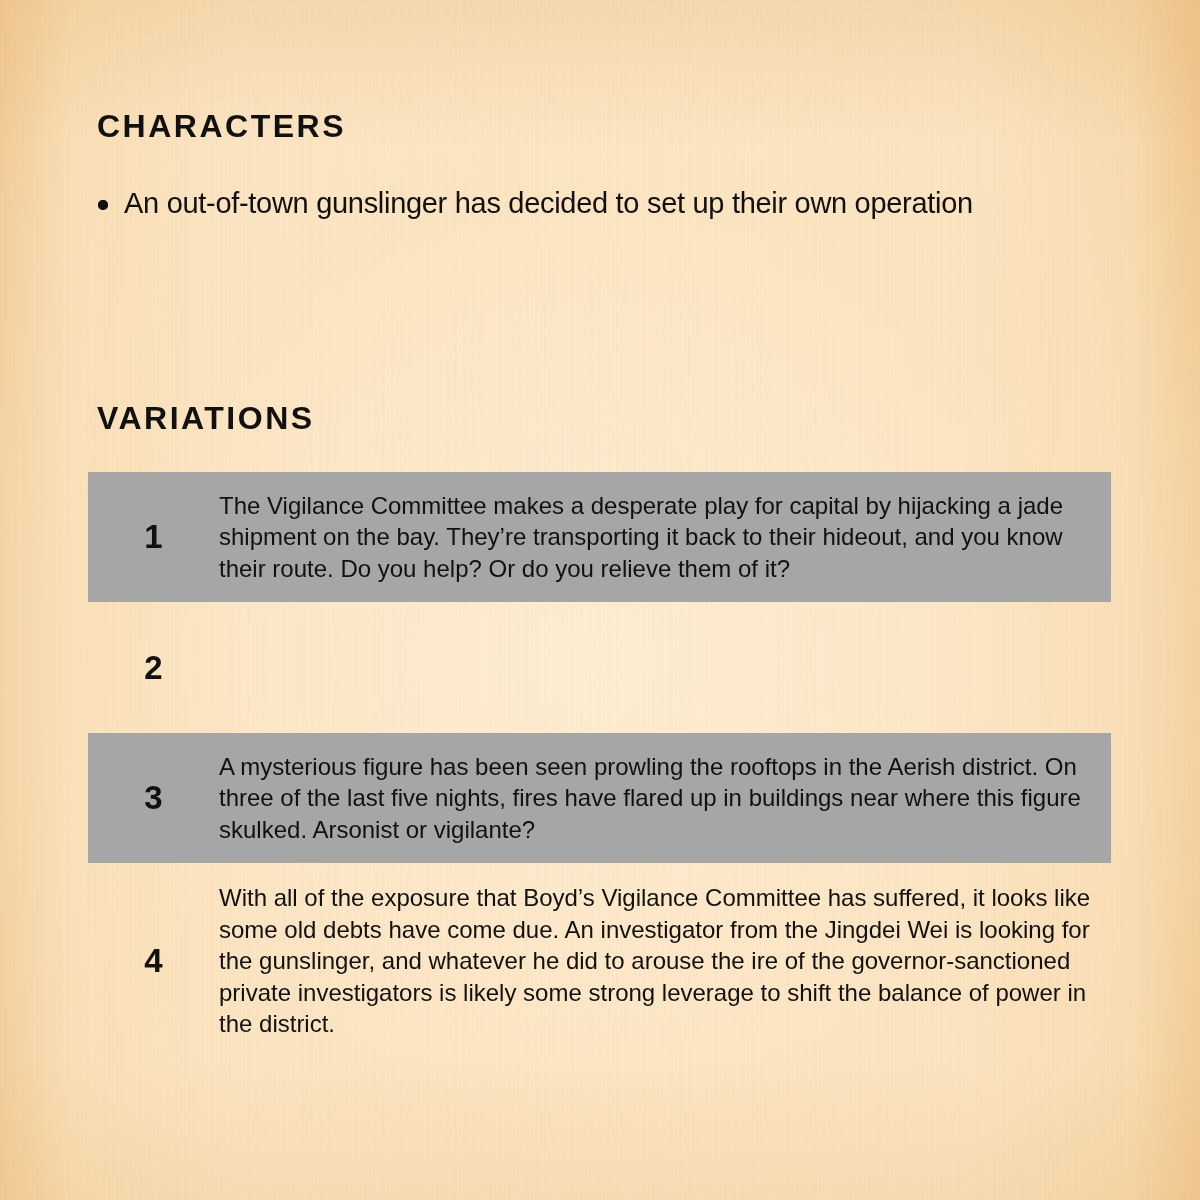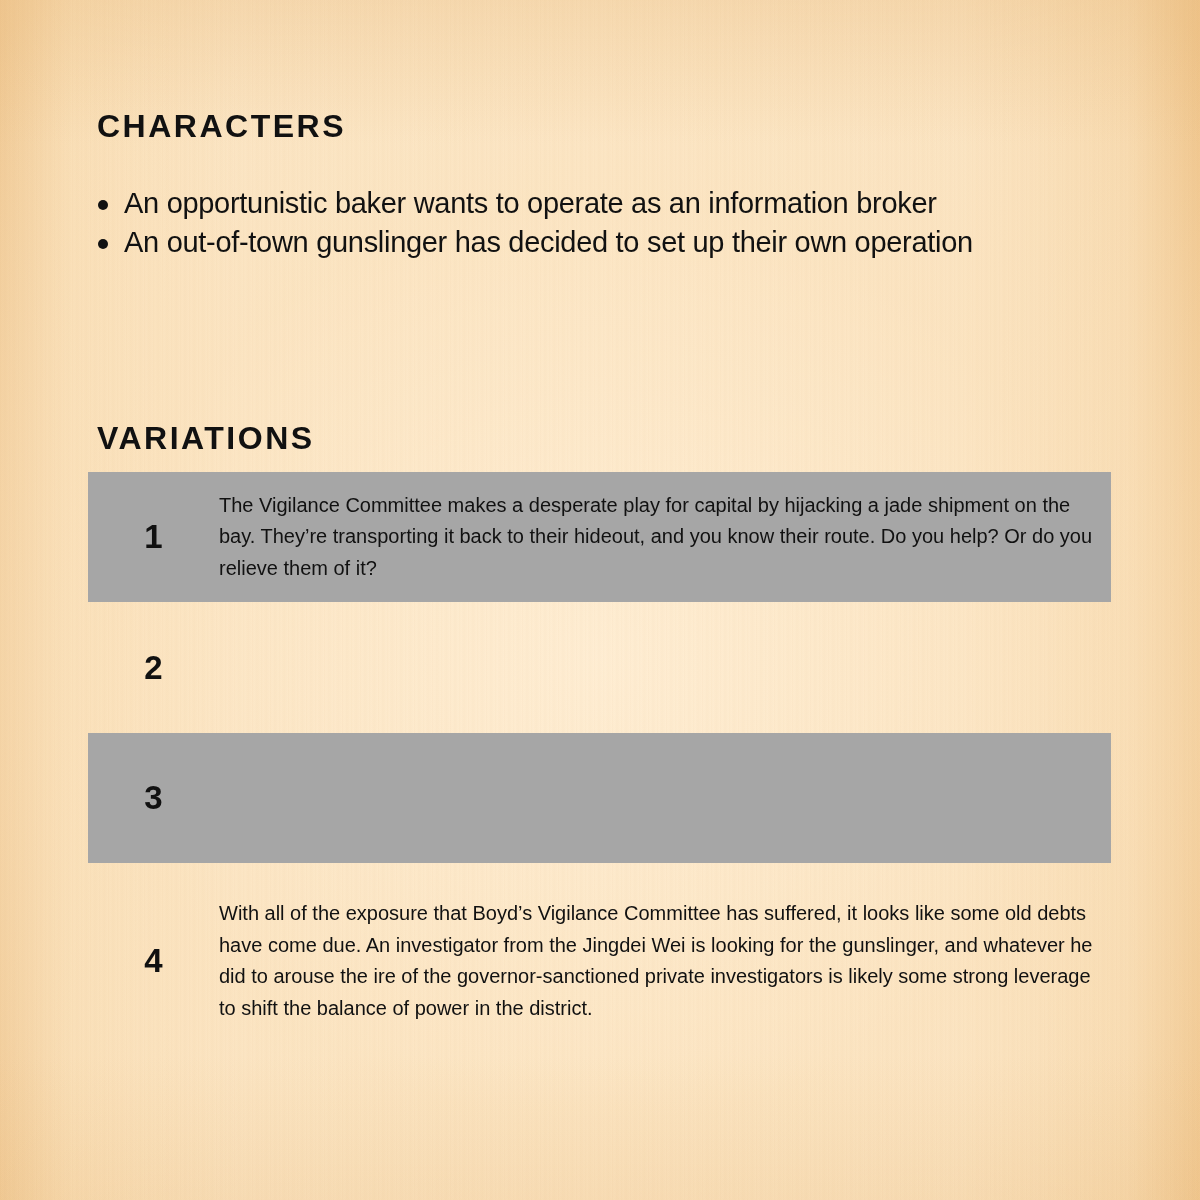--- a/index.html
+++ b/index.html
@@ -14,72 +14,72 @@
     position: absolute; inset: 0; pointer-events: none;
     background:
       repeating-linear-gradient(90deg, rgba(200,150,90,0.05) 0px, rgba(200,150,90,0) 2px, rgba(200,150,90,0.04) 5px, rgba(255,255,255,0) 9px),
       linear-gradient(180deg, rgba(235,190,130,0.35) 0%, rgba(235,190,130,0) 12%, rgba(235,190,130,0) 88%, rgba(235,190,130,0.25) 100%);
   }
   .heading {
     position: absolute; left: 97px; margin: 0;
     font-size: 32px; font-weight: bold; letter-spacing: 2.5px; color: #111;
   }
   #h-characters { top: 108px; }
-  #h-variations { top: 420px; }
+  #h-variations { top: 400px; }
   .bullets {
     position: absolute; left: 96px; top: 184px; width: 1000px;
     margin: 0; padding: 0; list-style: none;
     font-size: 29px; line-height: 39px; letter-spacing: -0.3px;
   }
   .bullets li { position: relative; padding-left: 28px; }
   .bullets li .dot {
     position: absolute; left: 2px; top: 16px; width: 10px; height: 10px;
     border-radius: 50%; background: #111;
   }
   .vtable {
     position: absolute; left: 88px; top: 472px; width: 1023px;
   }
   .vrow { display: flex; align-items: center; }
   .vrow.shaded { background: #a6a6a6; }
   .vnum {
     width: 131px; text-align: center; font-weight: bold; font-size: 33px;
     flex: none;
   }
   .vtext {
-    flex: 1; font-size: 20px; line-height: 31.5px; padding-right: 12px;
+    flex: 1; font-size: 24px; line-height: 31.5px; padding-right: 12px;
   }
 </style>
 </head>
 <body>
 
 <div class="grain"></div>
 
 <h2 id="h-characters" class="heading">CHARACTERS</h2>
 
 <ul class="bullets">
   <li>
     <span class="dot"></span>
-    <span>An opportunistic baker wants to operate as an information broker</span>
   </li>
   <li>
     <span class="dot"></span>
     <span>An out-of-town gunslinger has decided to set up their own operation</span>
   </li>
 </ul>
 
 <h2 id="h-variations" class="heading">VARIATIONS</h2>
 
 <div class="vtable">
   <div class="vrow shaded" style="height:130px;">
     <div class="vnum">1</div>
     <div class="vtext">The Vigilance Committee makes a desperate play for capital by hijacking a jade shipment on the bay. They’re transporting it back to their hideout, and you know their route. Do you help? Or do you relieve them of it?</div>
   </div>
   <div class="vrow" style="height:131px;">
     <div class="vnum">2</div>
   </div>
   <div class="vrow shaded" style="height:130px;">
     <div class="vnum">3</div>
+    <div class="vtext">A mysterious figure has been seen prowling the rooftops in the Aerish district. On three of the last five nights, fires have flared up in buildings near where this figure skulked. Arsonist or vigilante?</div>
   </div>
   <div class="vrow" style="height:196px;">
     <div class="vnum">4</div>
     <div class="vtext">With all of the exposure that Boyd’s Vigilance Committee has suffered, it looks like some old debts have come due. An investigator from the Jingdei Wei is looking for the gunslinger, and whatever he did to arouse the ire of the governor-sanctioned private investigators is likely some strong leverage to shift the balance of power in the district.</div>
   </div>
 </div>
 
 </body></html>

